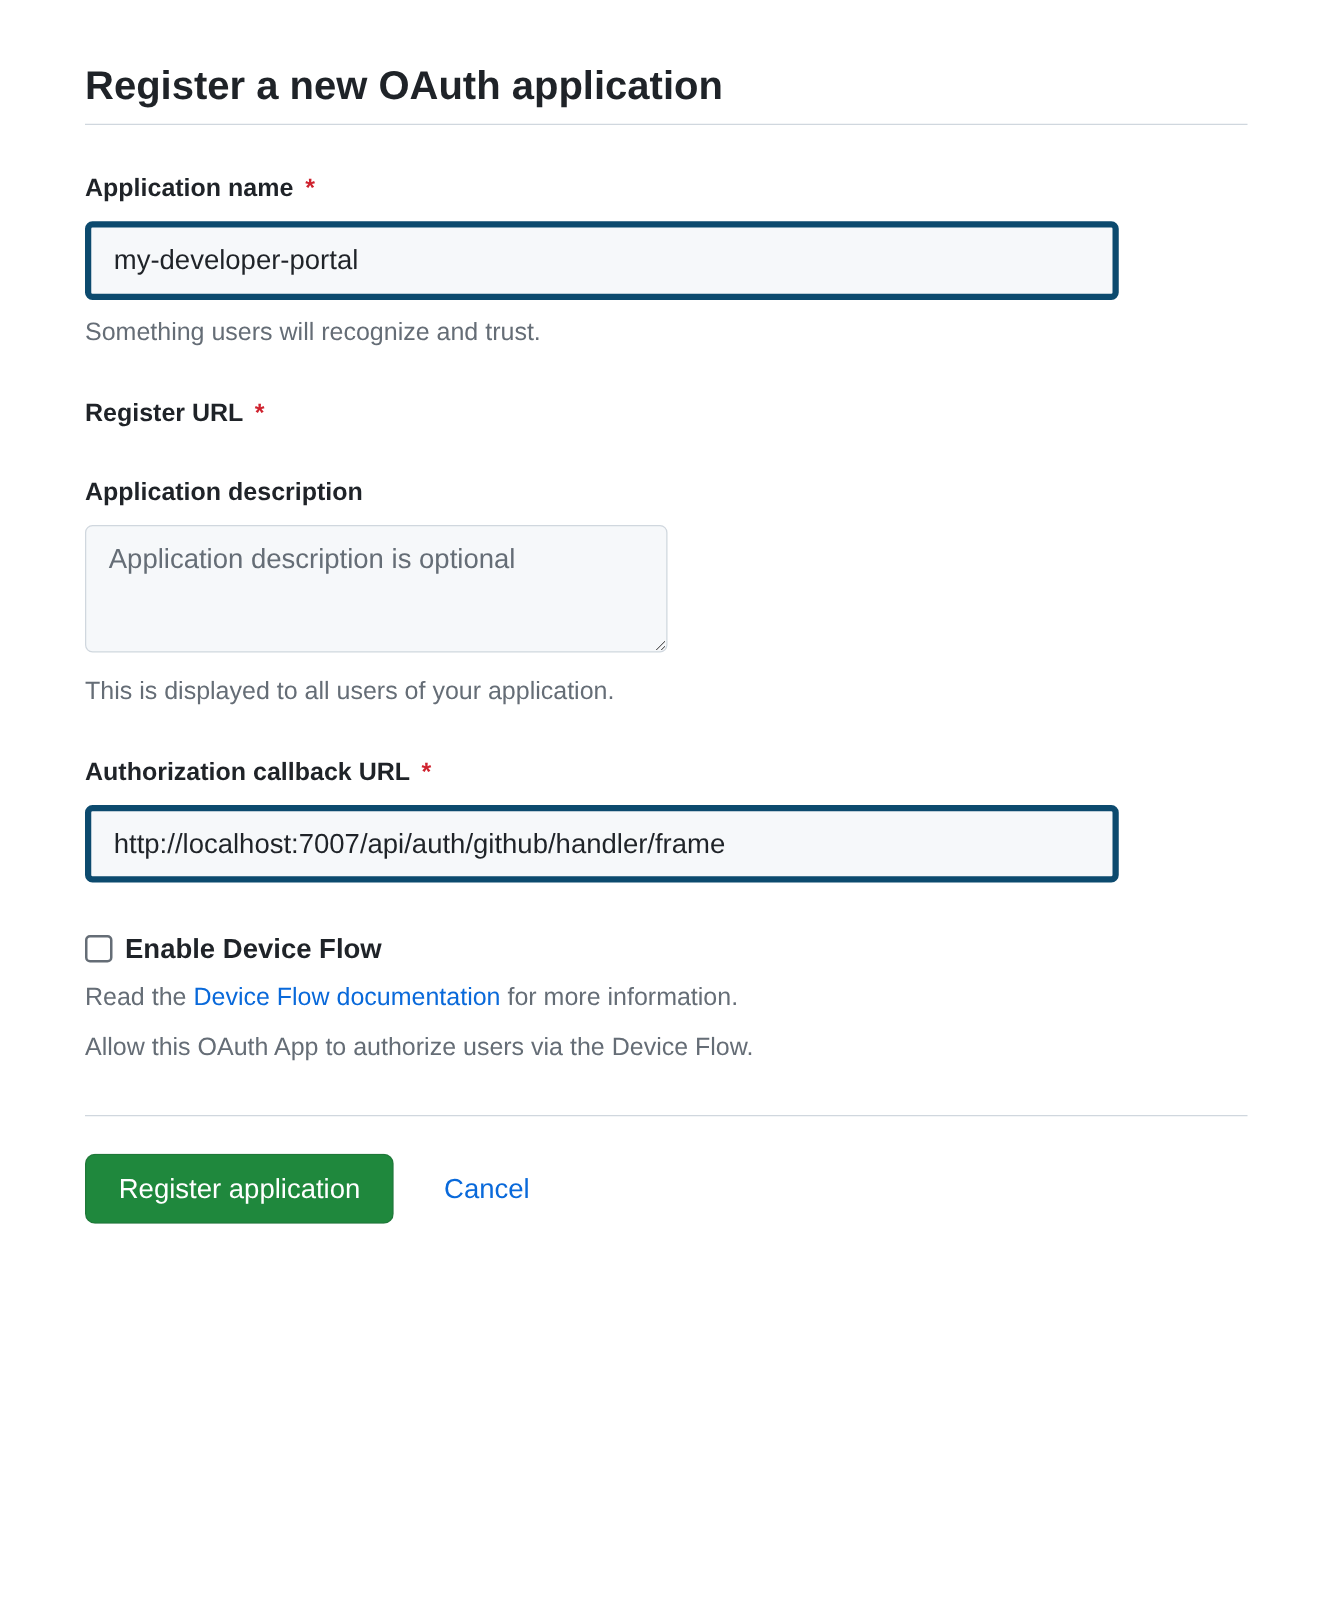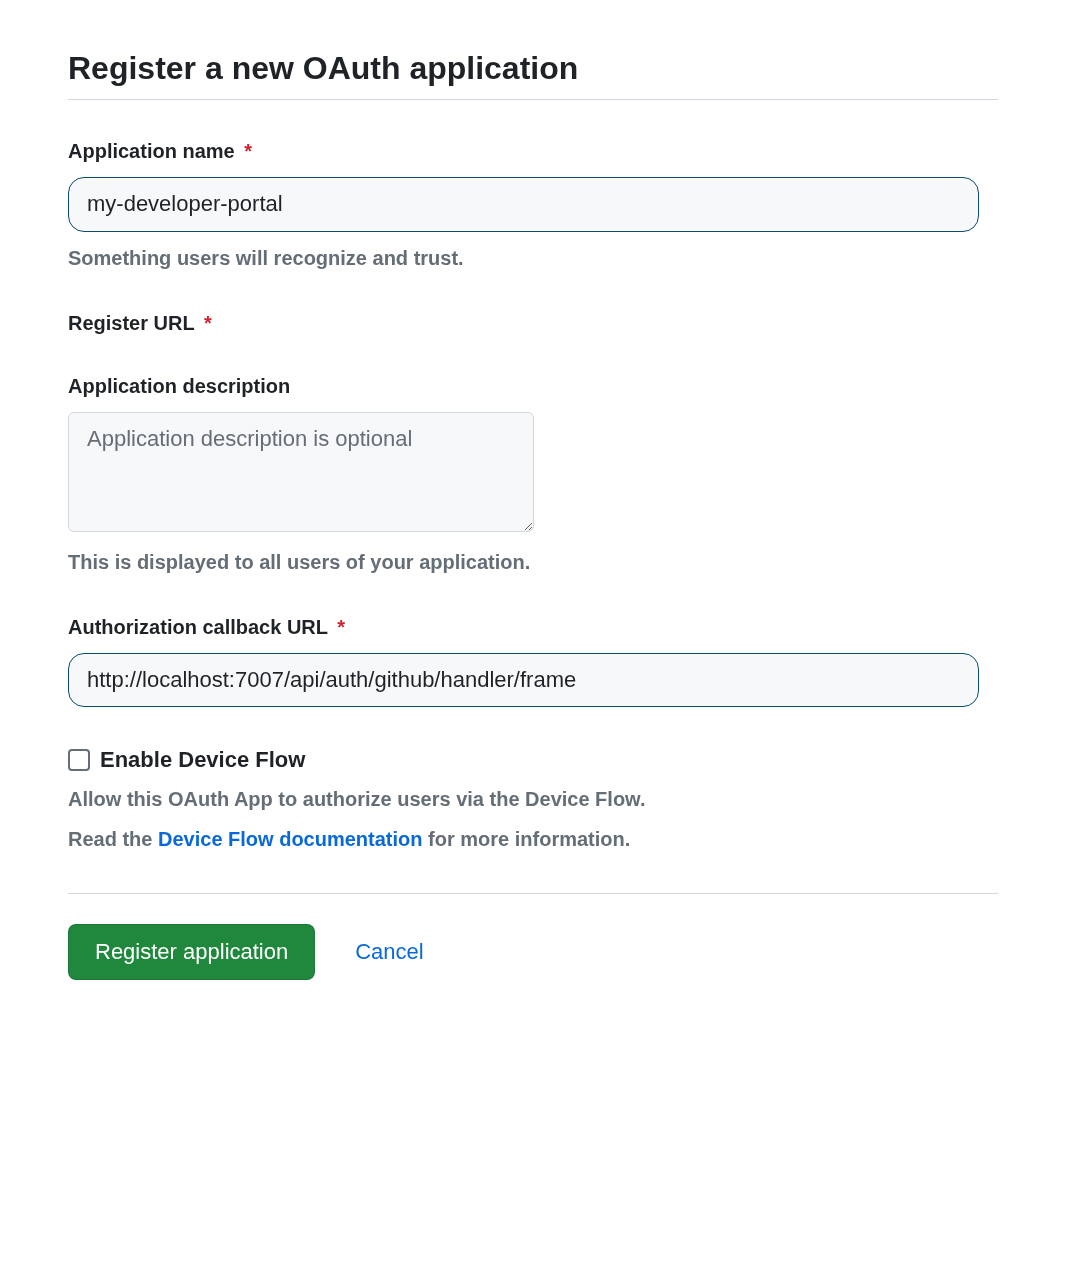--- a/index.html
+++ b/index.html
@@ -29,56 +29,55 @@
       font-size: 20px;
       font-weight: 600;
       color: #1f2328;
       margin-bottom: 14px;
     }
     .required-asterisk {
       color: #cf222e;
       margin-left: 4px;
     }
     .form-input {
-      width: 911px;
+      width: 827px;
       max-width: 100%;
       padding: 12px 18px;
       font-size: 22px;
       line-height: 1.3;
       color: #1f2328;
       background-color: #f6f8fa;
-      border: 1px solid #0c4a6e;
-      border-radius: 16px;
+      border: 5px solid #0c4a6e;
+      border-radius: 6px;
       outline: none;
       font-family: inherit;
     }
     .form-textarea {
       width: 466px;
-      height: 120px;
+      height: 102px;
       padding: 12px 18px;
       font-size: 22px;
       line-height: 1.3;
       color: #a21caf;
       background-color: #f6f8fa;
       border: 1px solid #d0d7de;
       border-radius: 6px;
       outline: none;
       font-family: inherit;
       resize: both;
     }
     .form-input::placeholder,
     .form-textarea::placeholder {
       color: #656d76;
     }
     .help-text {
       font-size: 20px;
       color: #656d76;
       margin-top: 12px;
       line-height: 1.4;
-      font-weight: bold;
     }
     .help-text a {
       color: #0969da;
       text-decoration: none;
       cursor: pointer;
     }
     .checkbox-row {
       display: flex;
       align-items: center;
       gap: 10px;
@@ -163,24 +162,24 @@
     <span class="required-asterisk">*</span>
   </label>
   <input type="text" class="form-input" value="http://localhost:7007/api/auth/github/handler/frame" style="">
 </div>
 
 <div class="form-group">
   <div class="checkbox-row">
     <input type="checkbox" class="checkbox-input" style="">
     <span class="checkbox-label">Enable Device Flow</span>
   </div>
-  <p class="help-text">Allow this OAuth App to authorize users via the Device Flow.</p>
   <p class="help-text">
     <span>Read the </span><a>Device Flow documentation</a><span> for more information.</span>
   </p>
+  <p class="help-text">Allow this OAuth App to authorize users via the Device Flow.</p>
 </div>
 
 <hr class="divider">
 
 <div class="button-row">
   <button class="btn-primary">Register application</button>
   <a class="btn-cancel">Cancel</a>
 </div>
 
 </body></html>

